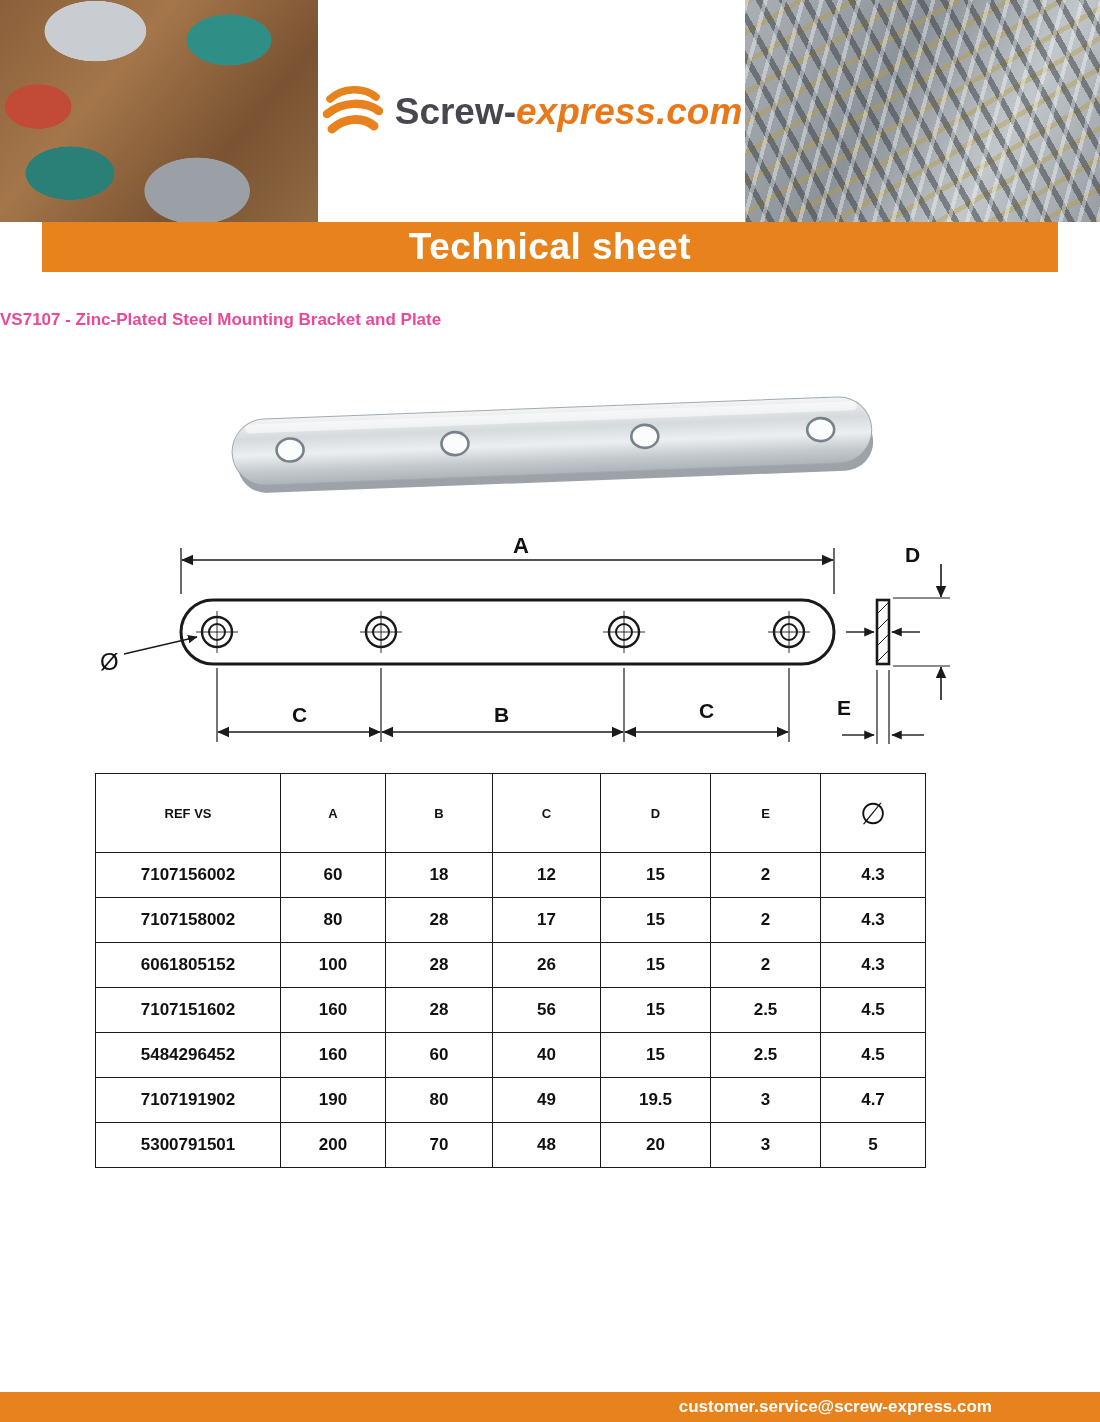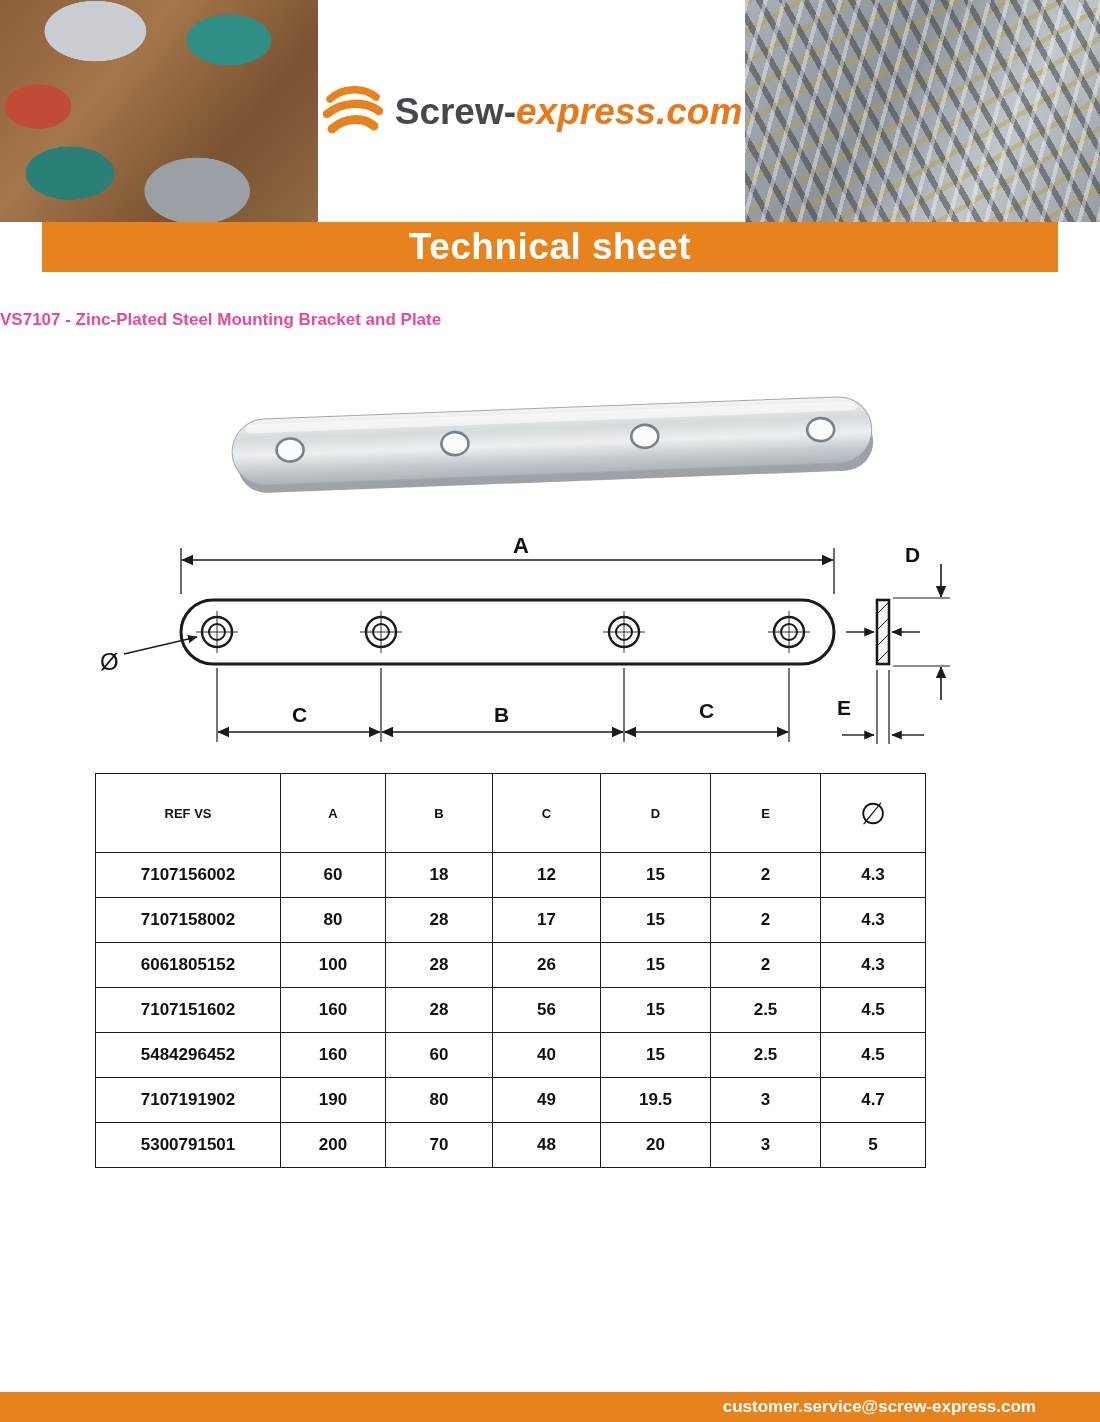--- a/index.html
+++ b/index.html
@@ -59,21 +59,21 @@
     border:1.6px solid #1a1a1a; text-align:center; vertical-align:middle;
     color:#111111; font-weight:bold; font-family:"Liberation Sans", sans-serif;
   }
   .spec-table th { height:76px; font-size:13px; }
   .spec-table td { height:42px; font-size:17px; }
   .spec-table th.diam-th { font-size:30px; font-weight:400; }
 
   
   .footer-bar {
     position:absolute; left:0; right:0; bottom:0; height:30px; background:#E8821C;
-    display:flex; align-items:center; justify-content:flex-end; padding-right:64px; box-sizing:border-box;
+    display:flex; align-items:center; justify-content:flex-end; padding-right:108px; box-sizing:border-box;
   }
   .footer-bar span { color:#ffffff; font-weight:bold; font-size:17px; }
 </style>
 </head>
 <body>
 
 <div class="page">
 
   <header class="top">
     <div class="photo left"></div>

